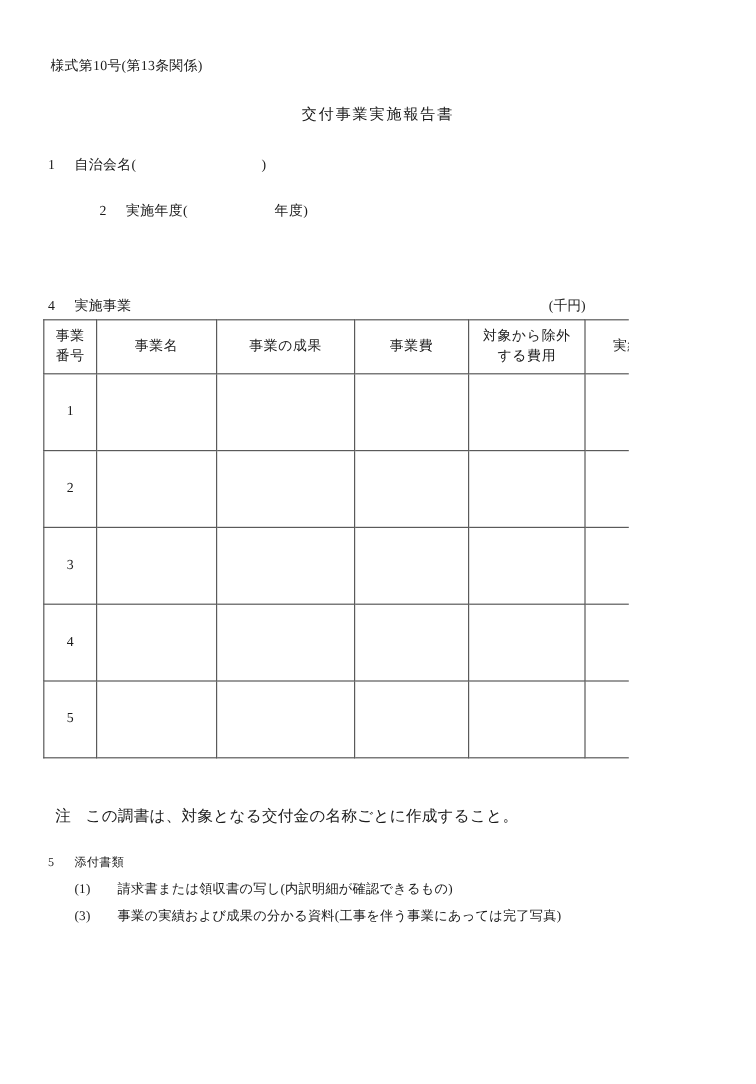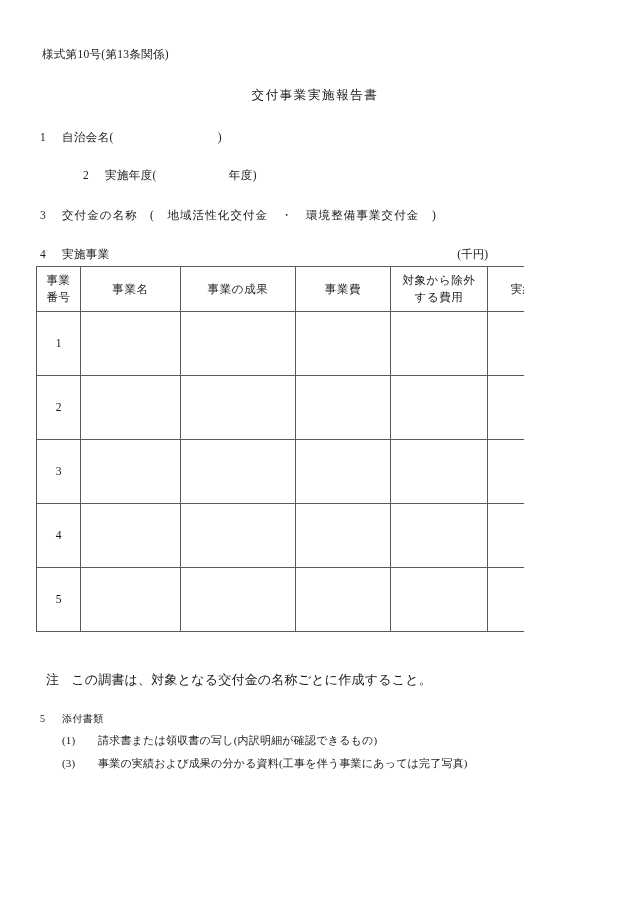--- a/index.html
+++ b/index.html
@@ -160,23 +160,20 @@
   <div class="doc-title">交付事業実施報告書</div>
 
   <div class="field field-1">
     <span class="num">1</span><span>自治会名(</span><span style="display:inline-block;width:104px"></span><span>)</span>
   </div>
 
   <div class="field field-2">
     <span class="num">2</span><span>実施年度(</span><span style="display:inline-block;width:72px"></span><span>年度)</span>
   </div>
 
-  <div class="field field-3">
-    <span class="num">3</span><span>交付金の名称</span><span style="display:inline-block;width:12px"></span><span>(　地域活性化交付金　・　環境整備事業交付金　)</span>
-  </div>
 
   <div class="field field-4">
     <span class="num">4</span><span>実施事業</span>
   </div>
 
   <div class="unit-label">(千円)</div>
 
   <div class="tbl-wrap">
     <table class="report">
       <colgroup>

